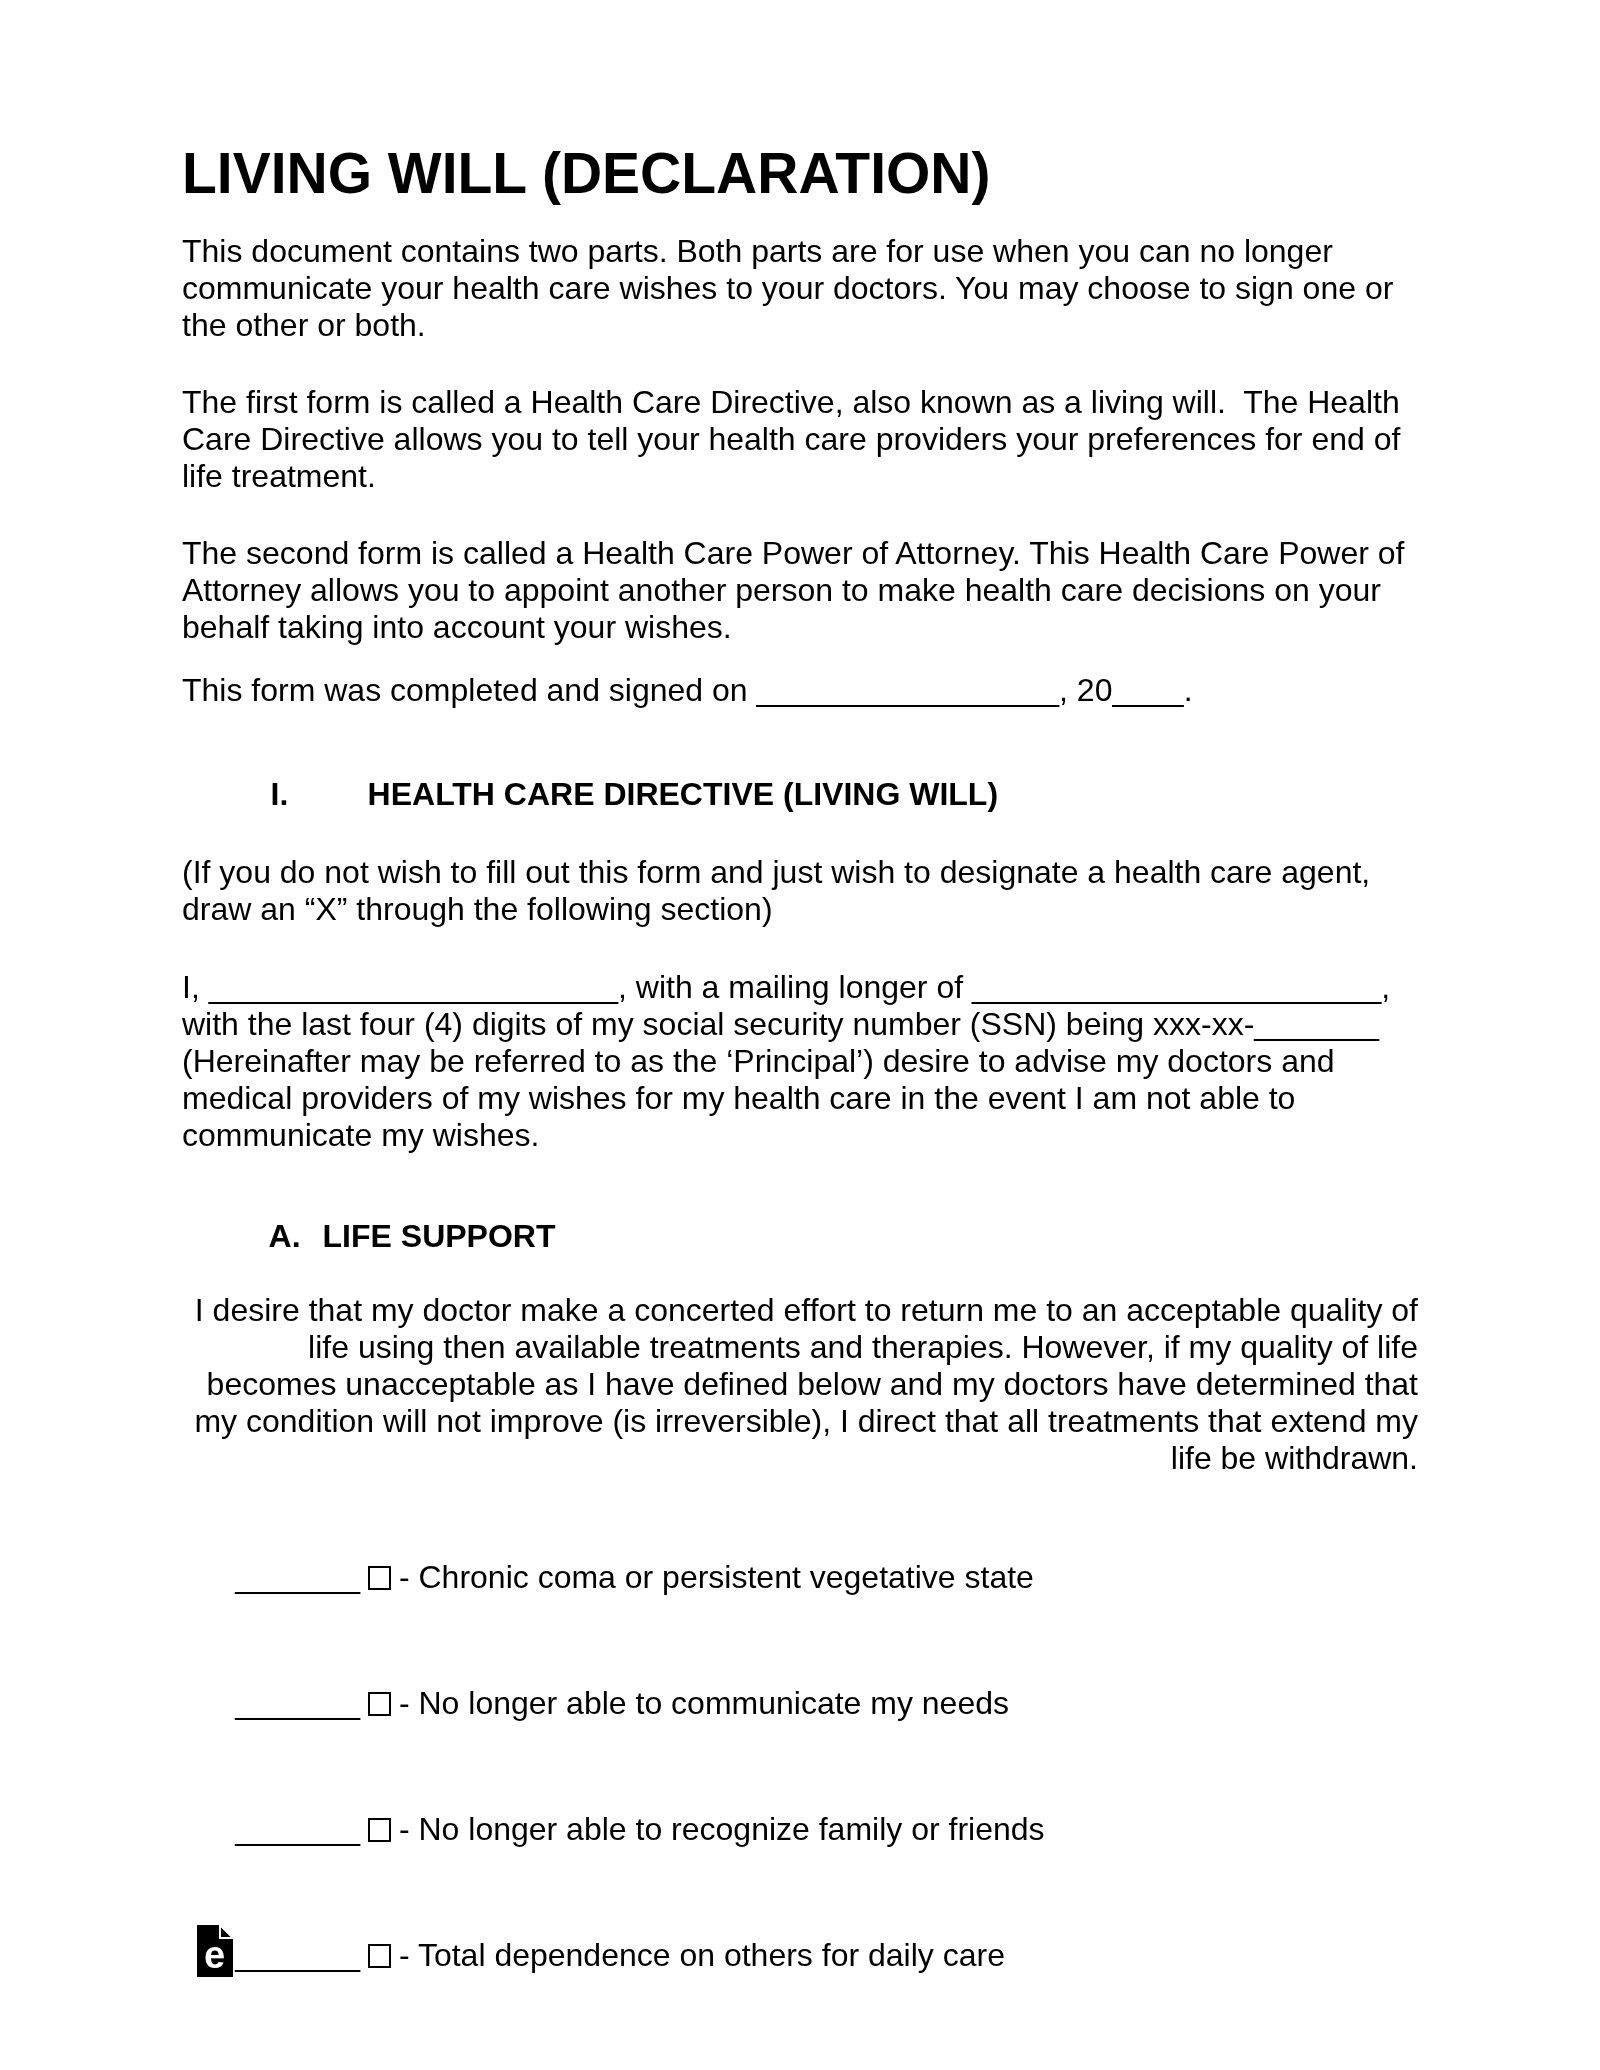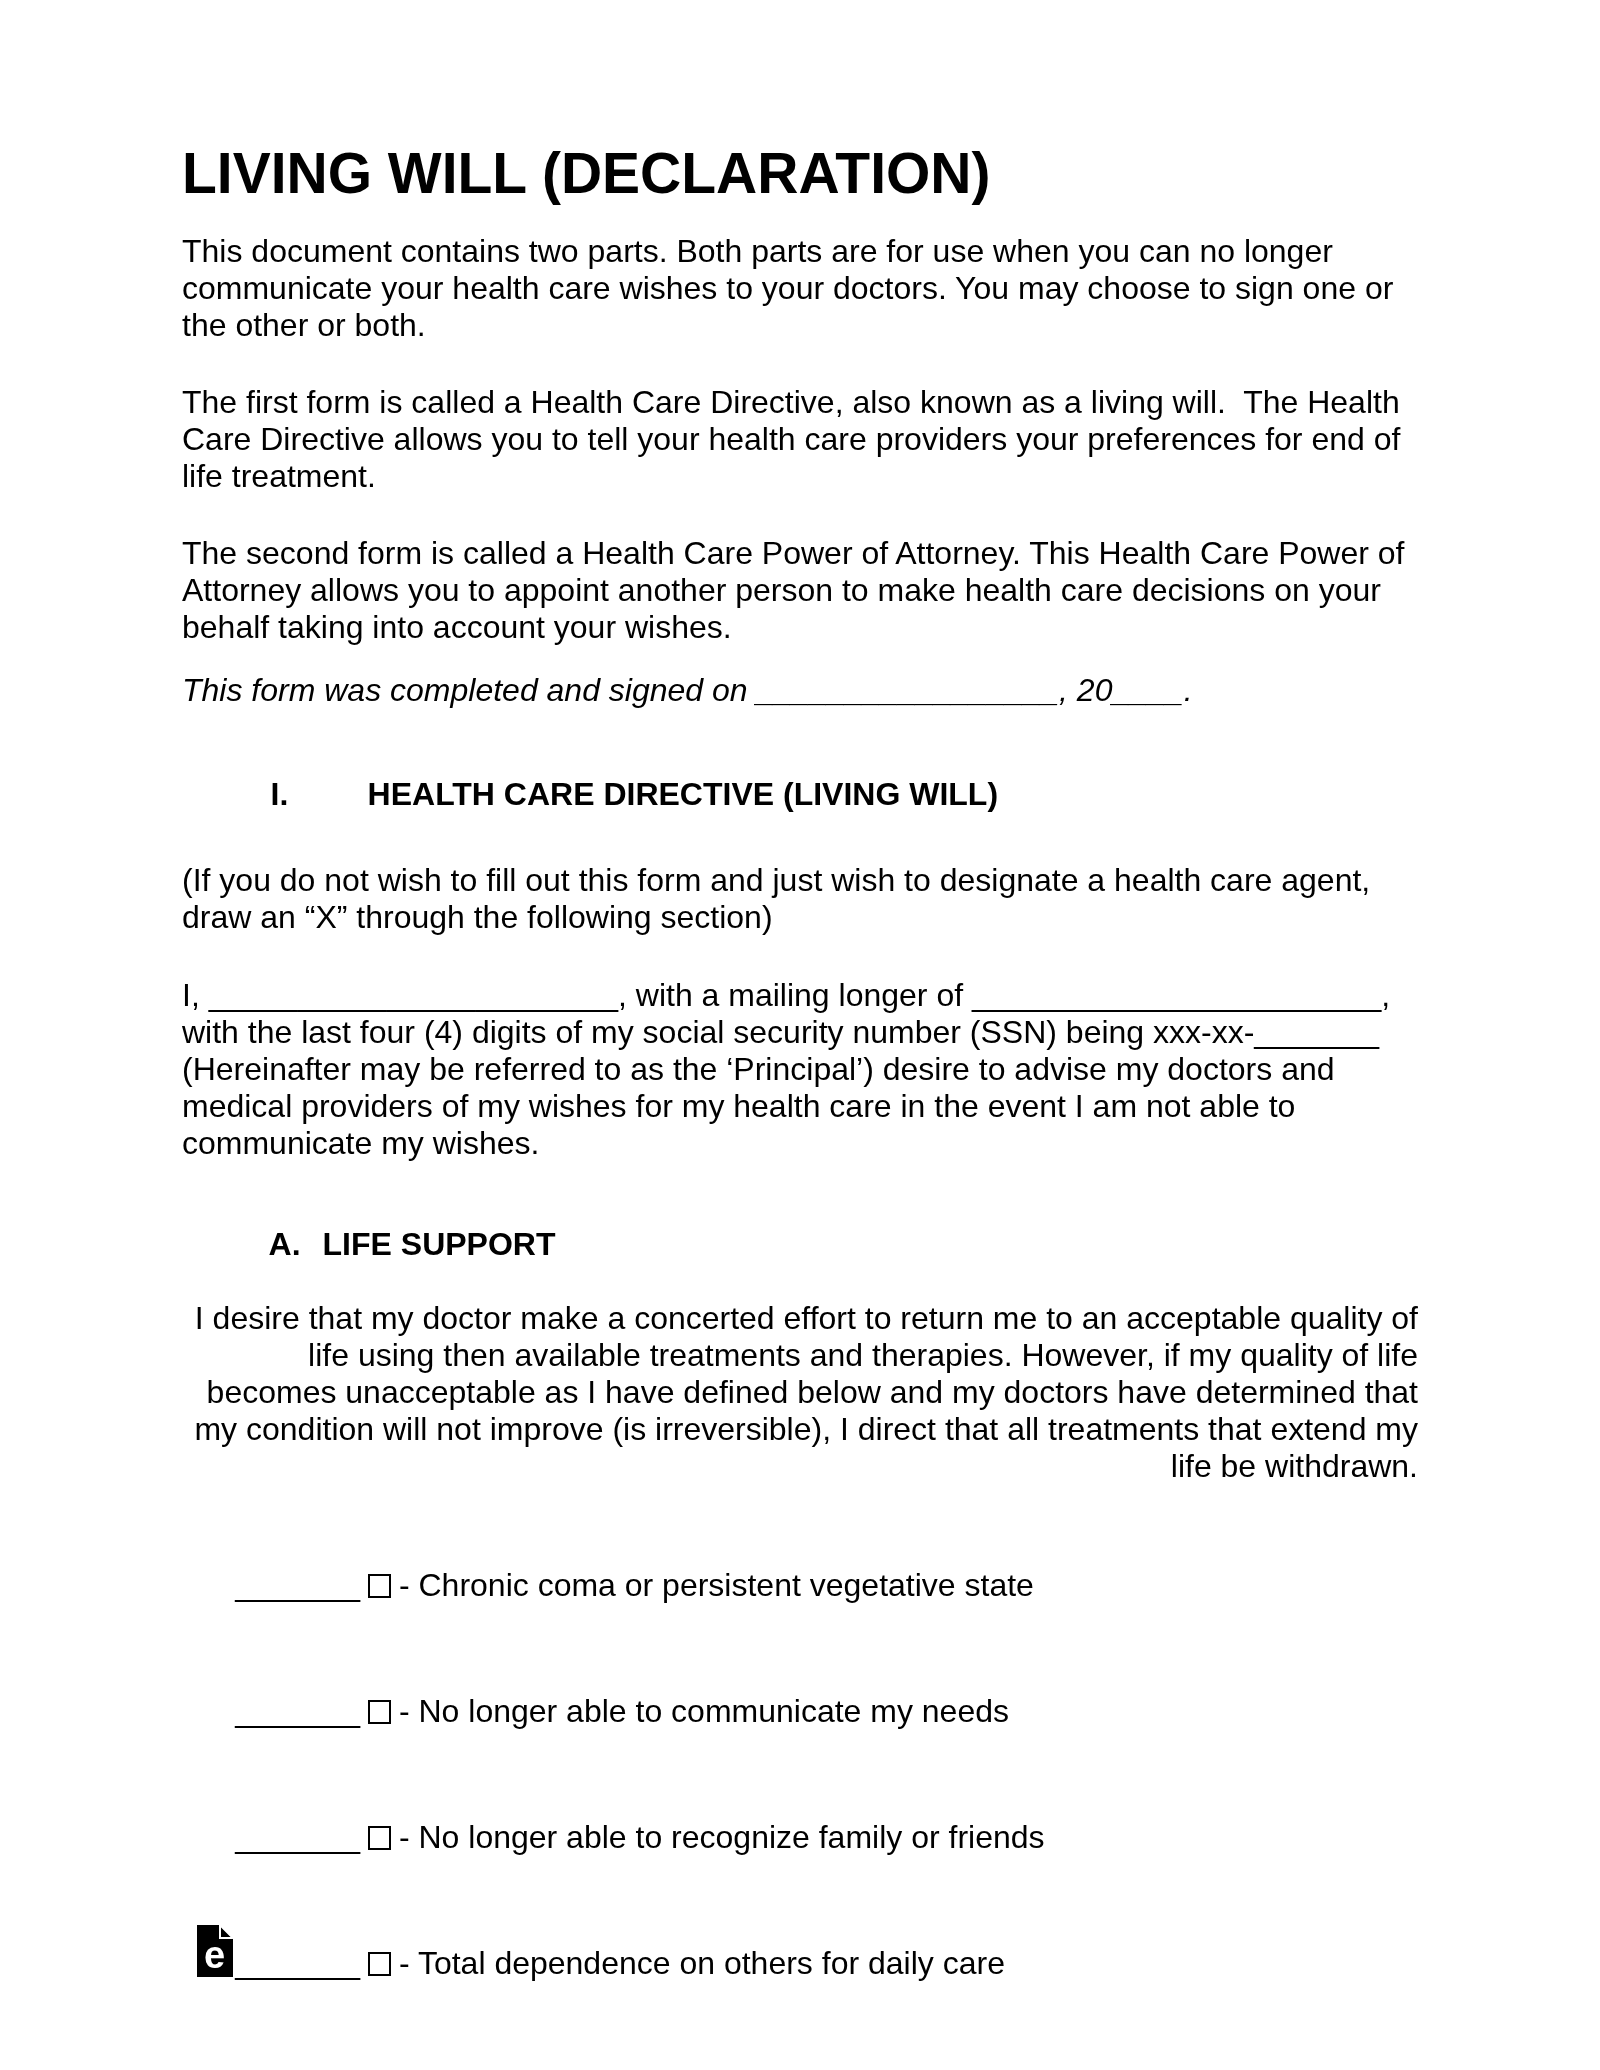--- a/index.html
+++ b/index.html
@@ -21,28 +21,28 @@
     font-size: 57px;
     font-weight: bold;
     line-height: 68px;
     text-align: left;
     margin-top: 139px;
     white-space: pre;
   }
   .para-intro      { margin-top: 26px; }
   .para-form1      { margin-top: 40px; }
   .para-form2      { margin-top: 40px; }
-  .signed-line     { margin-top: 26px; font-style: italic; }
+  .signed-line     { margin-top: 26px; }
   .heading-1 {
     margin-top: 30px;
     font-weight: bold;
     padding-left: 53px;
   }
   .heading-1 .h-num { display: inline-block; width: 97px; }
-  .note-block      { margin-top: 12px; }
+  .note-block      { margin-top: 4px; }
   .para-principal  { margin-top: 41px; }
   .heading-a {
     margin-top: 27px;
     font-weight: bold;
     padding-left: 51px;
   }
   .heading-a .h-num { display: inline-block; width: 54px; }
   .para-life       { margin-top: 0; text-align: right; }
   .quality-intro   { margin-top: 29px; }
   .checklist       { margin-top: 37px; }

